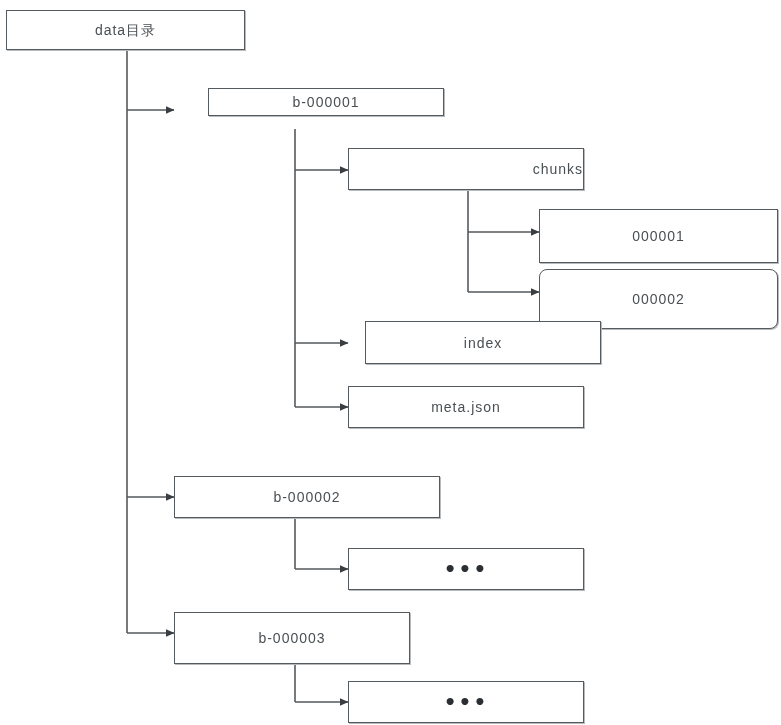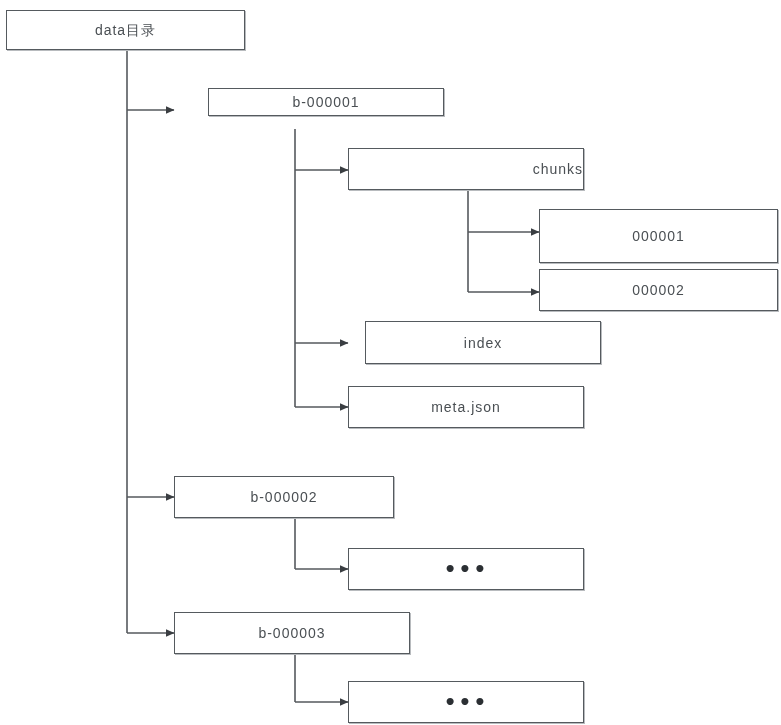--- a/index.html
+++ b/index.html
@@ -88,36 +88,36 @@
       </div>
       <div class="node" style="left: 174px; top: 88px; width: 236px; height: 28px; margin-left: 34px;">
         <span class="node-label">b-000001</span>
       </div>
       <div class="node" style="left: 348px; top: 148px; width: 236px; height: 42px; justify-content: flex-end;">
         <span class="node-label">chunks</span>
       </div>
       <div class="node" style="left: 539px; top: 209px; width: 239px; height: 54px;">
         <span class="node-label">000001</span>
       </div>
-      <div class="node" style="left: 539px; top: 269px; width: 239px; height: 42px;">
+      <div class="node" style="left: 539px; top: 269px; width: 239px; height: 60px; border-radius: 8px;">
         <span class="node-label">000002</span>
       </div>
       <div class="node" style="left: 348px; top: 321px; width: 236px; height: 43px; margin-left: 17px;">
         <span class="node-label">index</span>
       </div>
       <div class="node" style="left: 348px; top: 386px; width: 236px; height: 42px;">
         <span class="node-label">meta.json</span>
       </div>
-      <div class="node" style="left: 174px; top: 476px; width: 220px; height: 42px;">
+      <div class="node" style="left: 174px; top: 476px; width: 266px; height: 42px;">
         <span class="node-label">b-000002</span>
       </div>
       <div class="node" style="left: 348px; top: 548px; width: 236px; height: 42px;">
         <span class="node-label ellipsis">•••</span>
       </div>
-      <div class="node" style="left: 174px; top: 612px; width: 236px; height: 42px;">
+      <div class="node" style="left: 174px; top: 612px; width: 236px; height: 52px;">
         <span class="node-label">b-000003</span>
       </div>
       <div class="node" style="left: 348px; top: 681px; width: 236px; height: 42px;">
         <span class="node-label ellipsis">•••</span>
       </div>
     </div>
 
 </div>
 
 </body></html>

